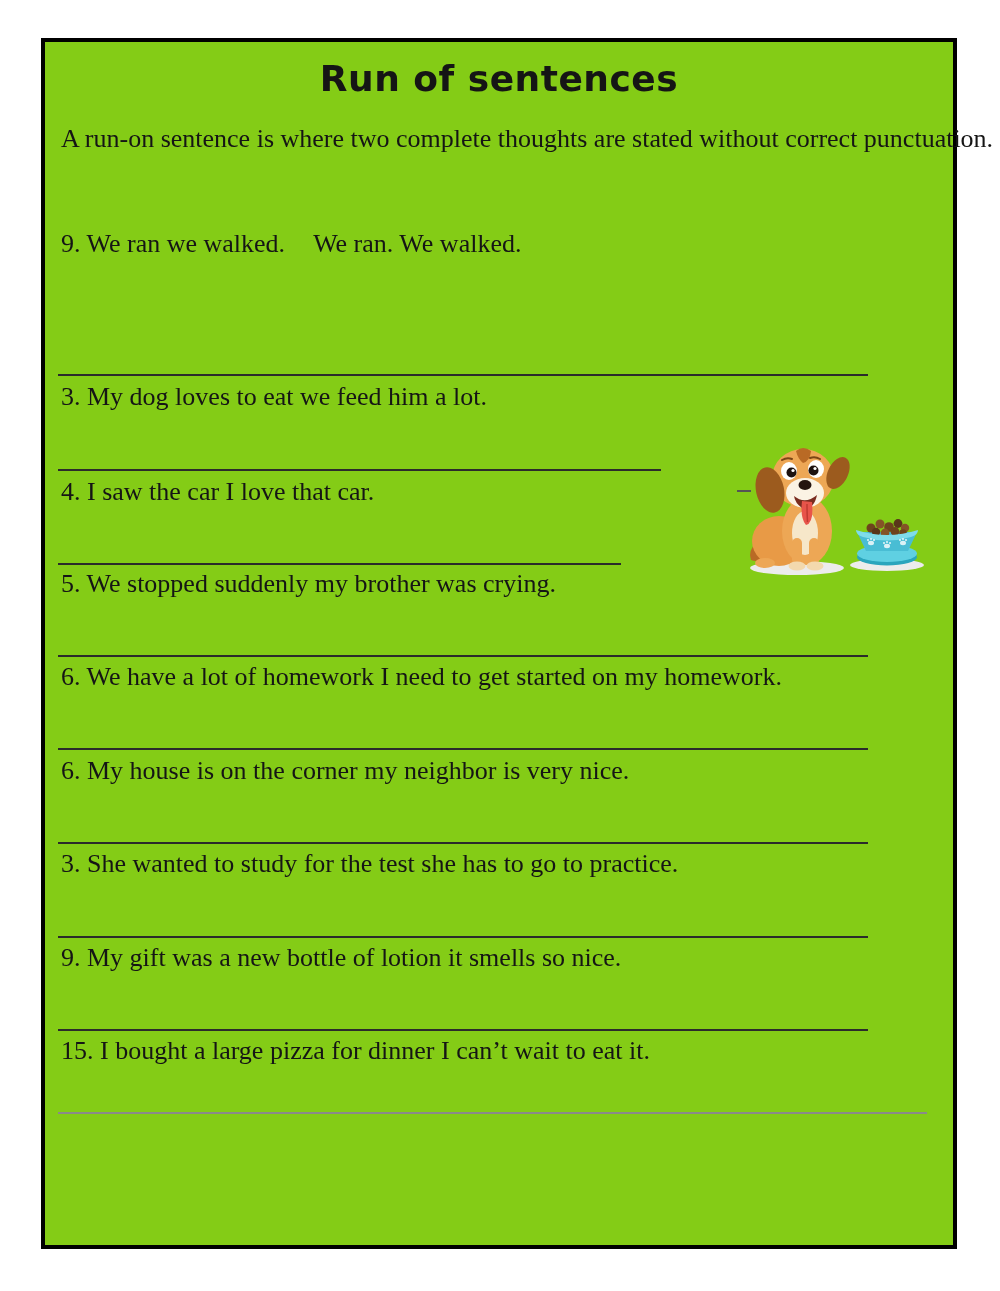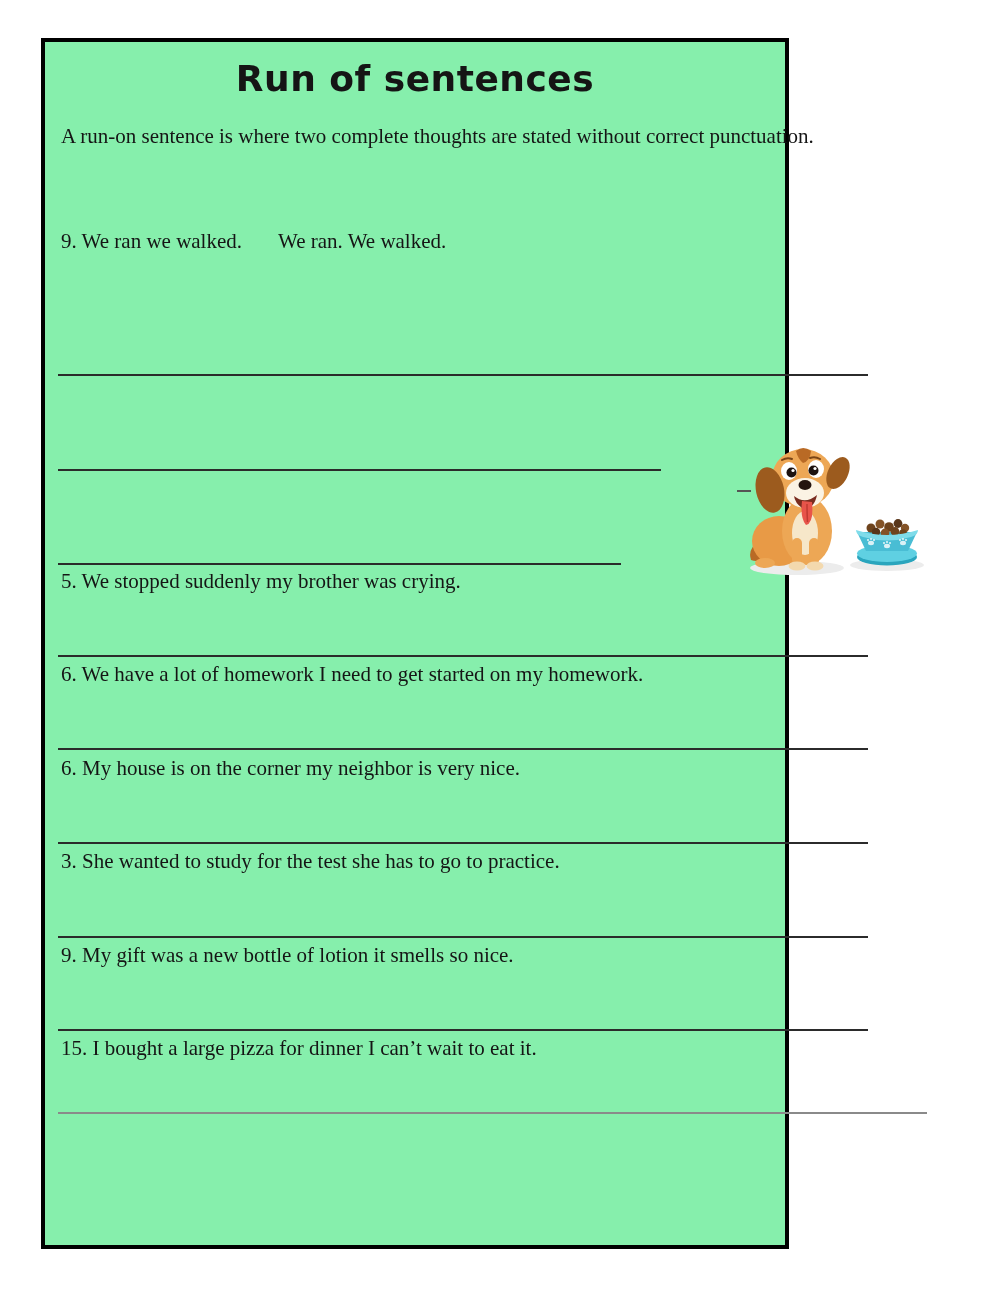--- a/index.html
+++ b/index.html
@@ -8,48 +8,48 @@
     background: #ffffff;
     width: 1000px;
     height: 1291px;
     font-family: "Liberation Serif", serif;
     color: #111111;
   }
   .page {
     position: absolute;
     left: 41px;
     top: 38px;
-    width: 748px;
+    width: 916px;
     height: 1211px;
     border: 4px solid #000000;
     box-sizing: border-box;
-    background: #86efac;
+    background: #84cc16;
   }
   .title {
     position: absolute;
     top: 16px;
     left: 0;
     width: 100%;
     text-align: center;
     font-family: "DejaVu Sans", sans-serif;
     font-weight: 700;
     font-size: 36px;
     letter-spacing: 0.5px;
     color: #151515;
   }
   .para, .item {
     position: absolute;
     left: 16px;
-    font-size: 21px;
+    font-size: 26px;
     white-space: nowrap;
     color: #151515;
   }
   .example {
     display: inline-block;
-    margin-left: 36px;
+    margin-left: 28px;
   }
   .answer-line {
     position: absolute;
     left: 13px;
     height: 0;
     border-top: 2px solid #2b2b2b;
   }
   .answer-line.final {
     border-top: 2px solid #8a8a8a;
   }
@@ -77,22 +77,24 @@
   <div class="title">Run of sentences</div>
 
   <div class="para" style="top:82px">A run-on sentence is where two complete thoughts are stated without correct punctuation.</div>
 
   <div class="item" style="top:187px">
     <span>9. We ran we walked.</span><span class="example">We ran. We walked.</span>
   </div>
 
   <div class="answer-line" style="top:332px; width:810px"></div>
 
+  <div class="item" style="top:340px">3. My dog loves to eat we feed him a lot.</div>
   <div class="answer-line" style="top:427px; width:603px"></div>
 
+  <div class="item" style="top:435px">4. I saw the car I love that car.</div>
   <div class="answer-line" style="top:521px; width:563px"></div>
 
   <div class="item" style="top:527px">5. We stopped suddenly my brother was crying.</div>
   <div class="answer-line" style="top:613px; width:810px"></div>
 
   <div class="item" style="top:620px">6. We have a lot of homework I need to get started on my homework.</div>
   <div class="answer-line" style="top:706px; width:810px"></div>
 
   <div class="item" style="top:714px">6. My house is on the corner my neighbor is very nice.</div>
   <div class="answer-line" style="top:800px; width:810px"></div>

